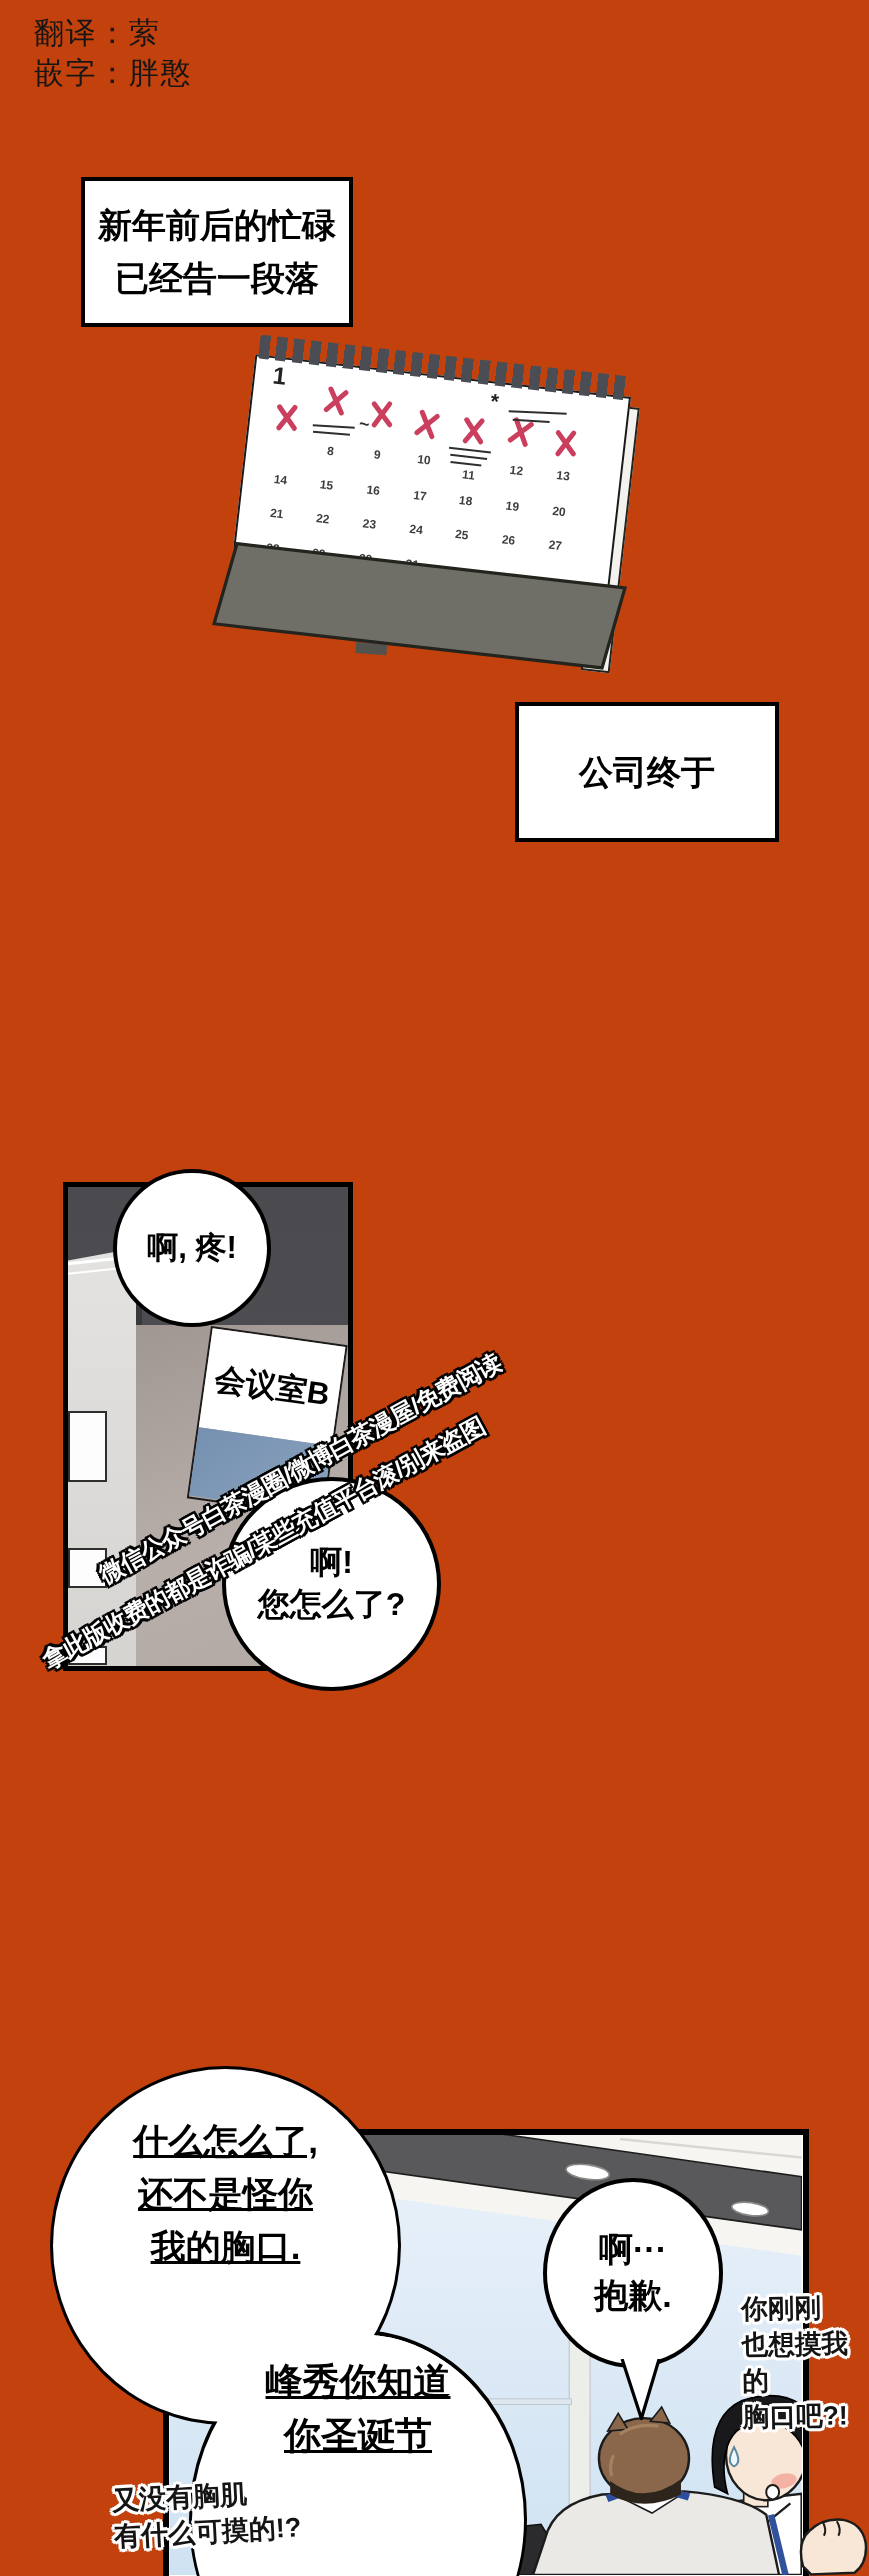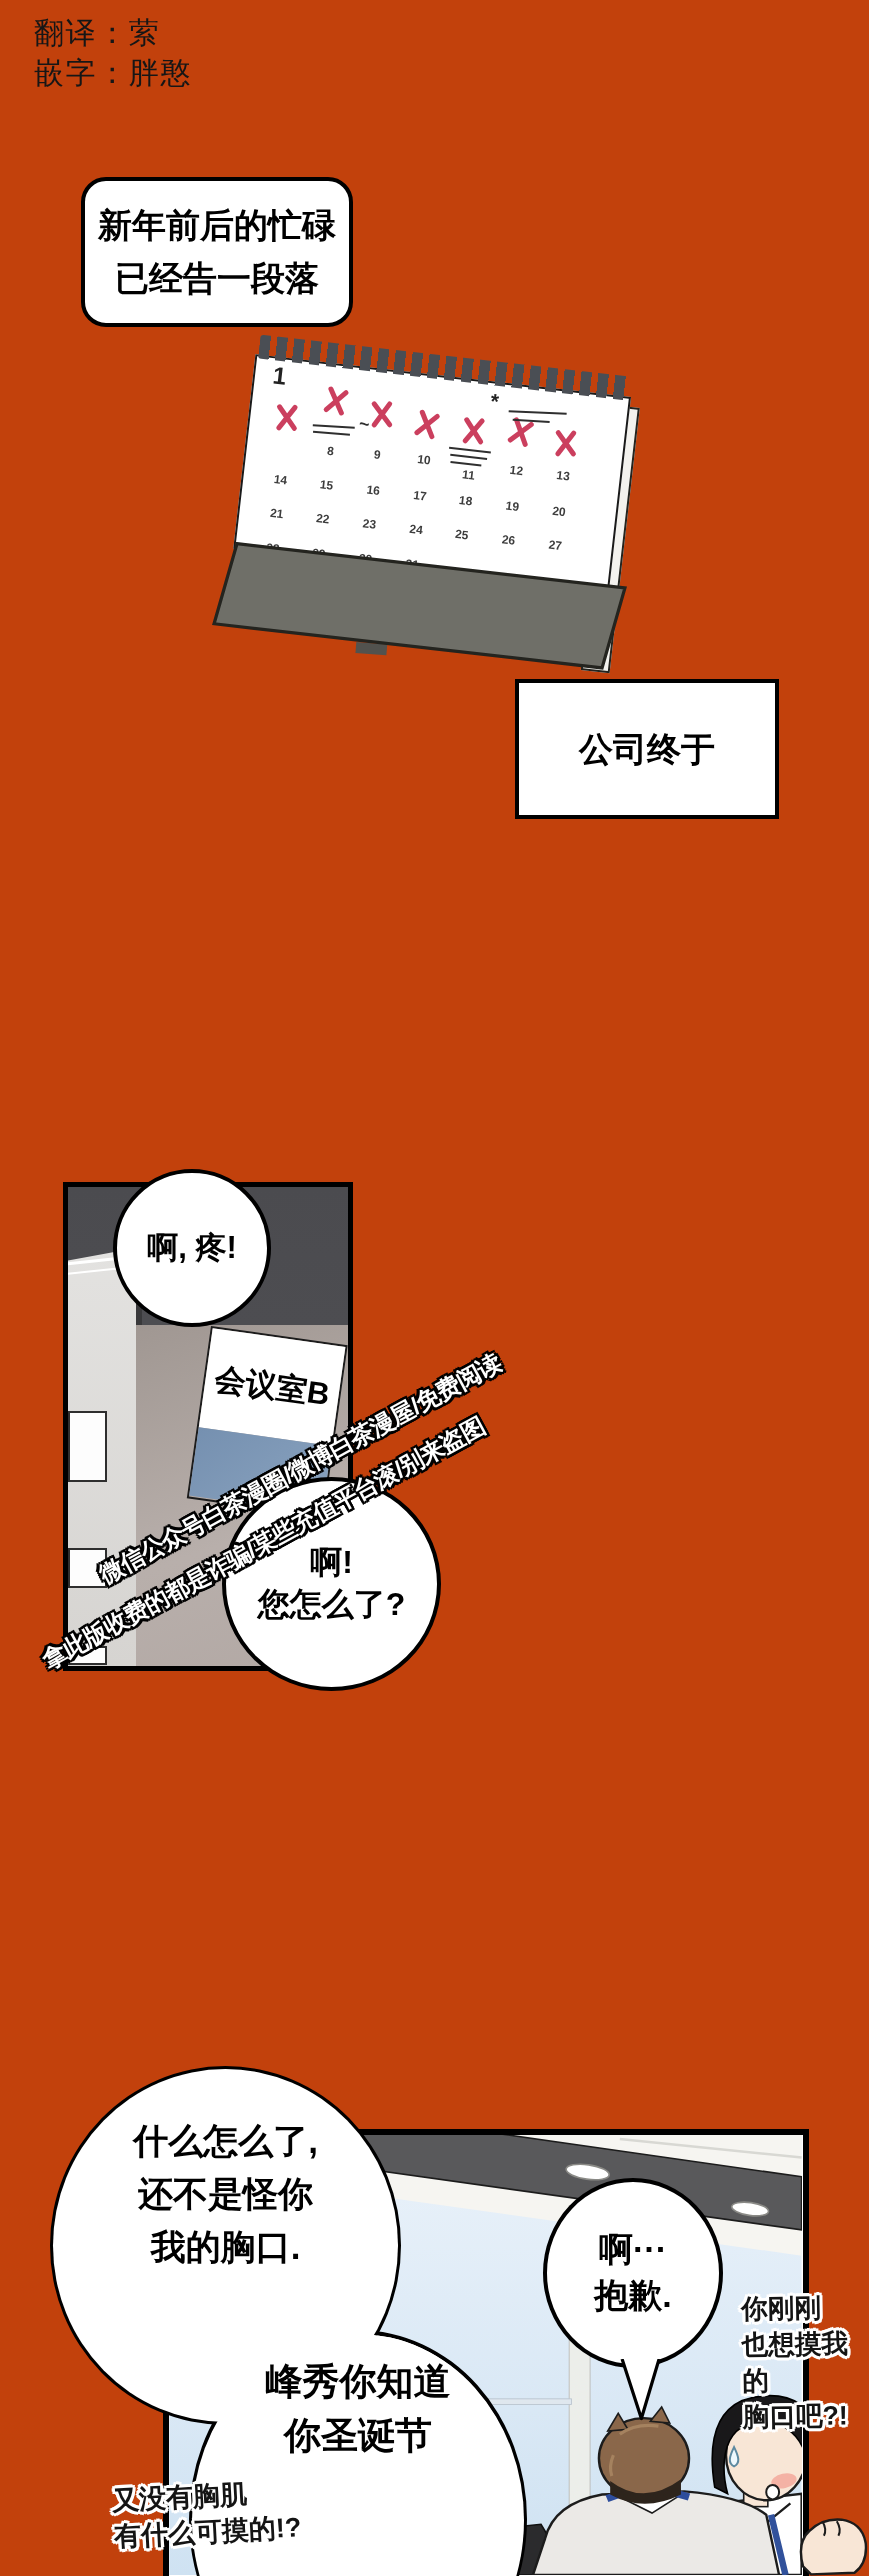--- a/index.html
+++ b/index.html
@@ -6,22 +6,22 @@
   .page{position:relative;width:869px;height:2576px;background:#c2410c;overflow:hidden;
         font-family:"Liberation Sans","DejaVu Sans",sans-serif;color:#000;}
 
   
   .credits{position:absolute;left:34px;top:13px;font-size:30px;line-height:1.32;color:#161616;font-weight:500;letter-spacing:1.6px;}
 
   
   .caption{position:absolute;background:#fff;border:4px solid #000;box-sizing:border-box;
            display:flex;flex-direction:column;justify-content:center;align-items:center;
            font-size:34px;font-weight:600;line-height:1.55;text-align:center;}
-  #box1{left:81px;top:177px;width:272px;height:150px;border-radius:25px;}
-  #box2{left:515px;top:679px;width:264px;height:140px;z-index:4;text-align:center;}
+  #box1{left:81px;top:177px;width:272px;height:150px;}
+  #box2{left:515px;top:702px;width:264px;height:140px;z-index:4;text-align:center;}
 
   
   .calendar{position:absolute;left:237px;top:362px;width:386px;height:330px;transform:rotate(6.5deg);}
   .cal-leg{position:absolute;left:359px;top:22.5px;width:29px;height:267px;background:#f3f2ee;border:2.4px solid #24241f;box-sizing:border-box;z-index:1;}
   .cal-page{position:absolute;left:0;top:13px;width:378px;height:196px;background:#fff;border:2.4px solid #1a1a1a;box-sizing:border-box;z-index:2;}
   .cal-spiral{position:absolute;left:3.2px;top:-7.2px;width:372px;height:24px;border-radius:3.2px;z-index:3;
      background:repeating-linear-gradient(90deg,var(--spiral-gray) 0 10.5px,transparent 10.5px 17px);}
   .cal-base{position:absolute;left:-13px;top:201px;width:409px;height:87px;z-index:3;}
   .cal-foot{position:absolute;left:133px;top:287px;width:31px;height:11.3px;background:#52524e;transform:rotate(-2deg);z-index:2;}
   .cal-month{position:absolute;left:17.7px;top:3.2px;font-size:24px;font-weight:700;color:#222;}
@@ -68,21 +68,21 @@
   .panel3wrap{position:absolute;left:163px;top:2129px;width:646px;height:447px;z-index:5;}
   .panel3{position:absolute;inset:0;border:6.4px solid #000;border-bottom:none;box-sizing:border-box;overflow:hidden;background:#fff;}
 
   
   .bborder{position:absolute;background:#fff;border:4px solid #000;border-radius:50%;box-sizing:border-box;}
   .bfill{position:absolute;background:#fff;border-radius:50%;}
   #b1border{left:50px;top:2066px;width:351px;height:359px;z-index:21;}
   #b2border{left:189px;top:2330px;width:338px;height:378px;z-index:20;}
   #b1fill{left:53px;top:2069px;width:345px;height:353px;z-index:22;}
   #b2fill{left:192px;top:2334px;width:332px;height:372px;z-index:22;}
-  .btext{position:absolute;text-align:center;font-weight:600;color:#000;z-index:23;}
+  .btext{position:absolute;text-align:center;font-weight:600;color:#000;z-index:23;text-decoration:underline;}
   #b1text{left:50px;top:2114px;width:351px;font-size:35px;line-height:53px;}
   #b2text{left:189px;top:2355px;width:338px;font-size:37px;line-height:54px;}
   #b-sorry{left:543px;top:2178px;width:180px;height:190px;font-size:34px;line-height:1.35;z-index:21;}
   .btail{position:absolute;left:617px;top:2359px;z-index:22;}
 
   
   .handnote{position:absolute;font-weight:600;color:#141414;line-height:1.35;z-index:26;
      text-shadow:-2.4px -2.4px 0 #fff,2.4px -2.4px 0 #fff,-2.4px 2.4px 0 #fff,2.4px 2.4px 0 #fff,-3.2px 0 0 #fff,3.2px 0 0 #fff,0 -3.2px 0 #fff,0 3.2px 0 #fff;}
   #hn-right{left:742px;top:2291px;font-size:26.6px;transform:rotate(-1deg);}
   #hn-left{left:113px;top:2478px;font-size:27px;transform:rotate(-3deg);}

